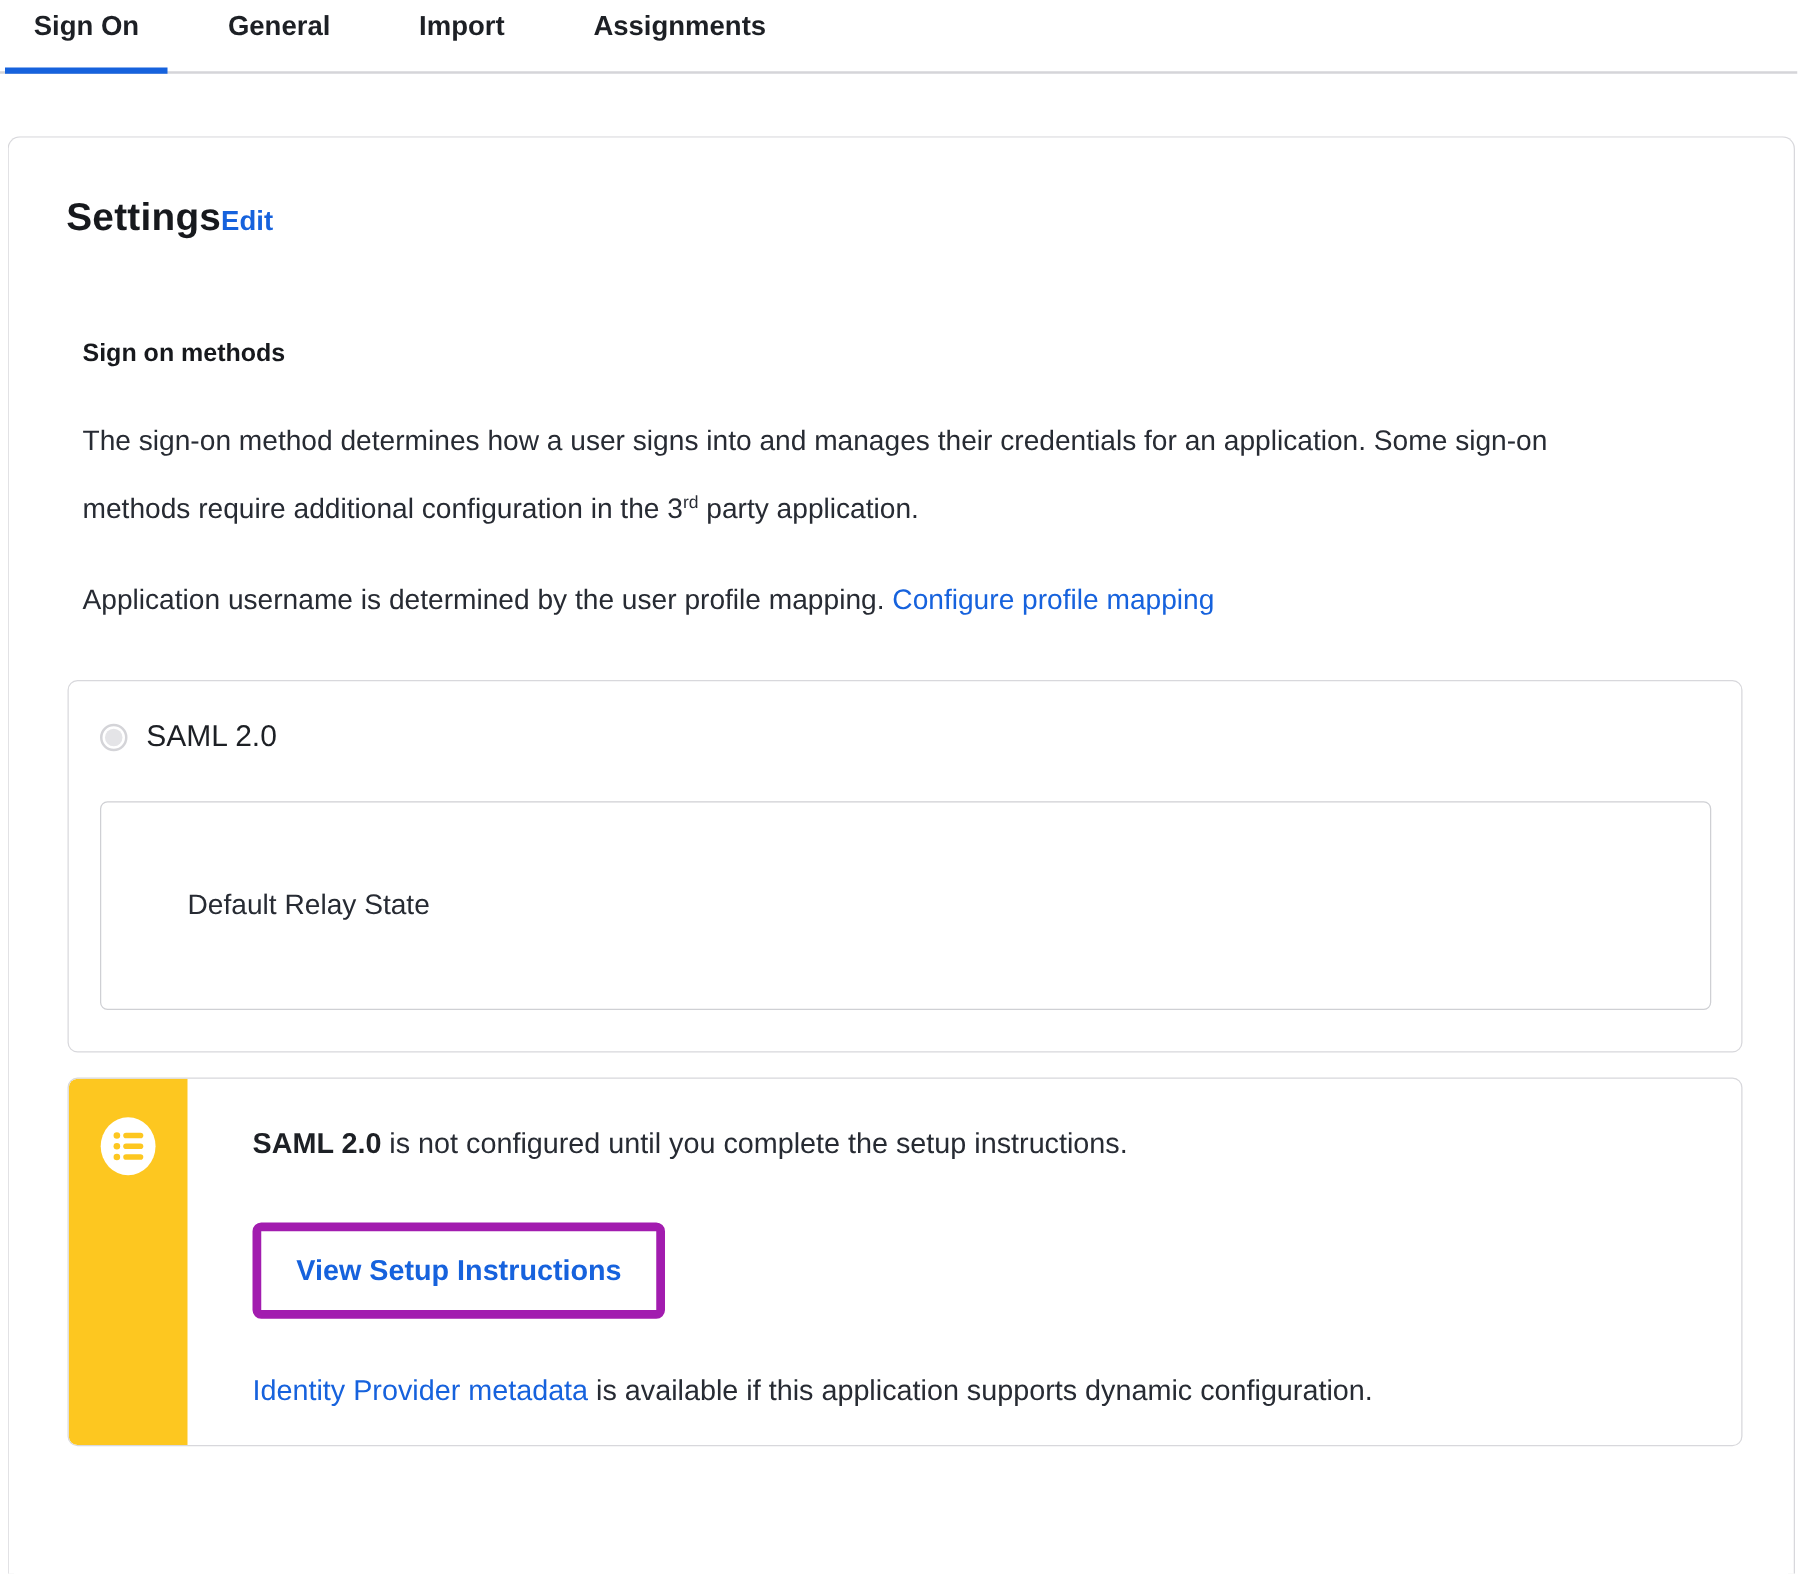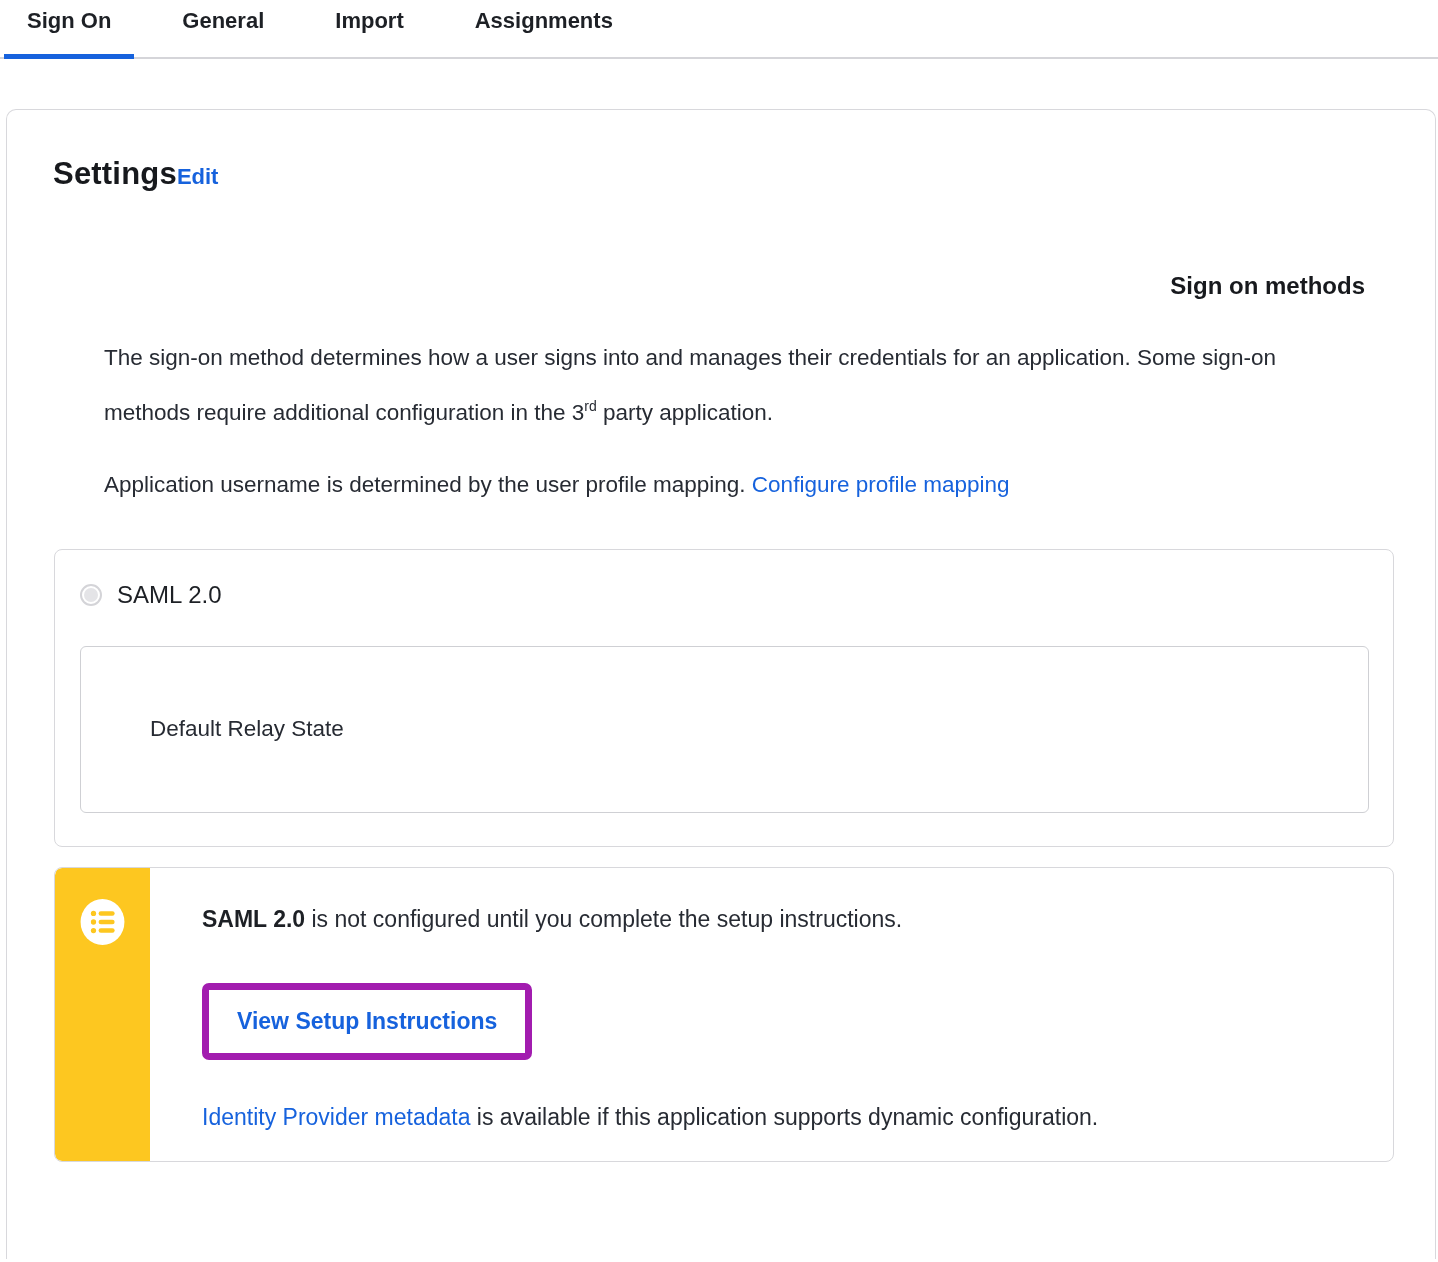--- a/index.html
+++ b/index.html
@@ -62,32 +62,30 @@
     font-weight: 700;
     color: #1662dd;
     text-decoration: none;
     cursor: pointer;
     margin-top: 8px;
   }
 
   .section { padding: 0 70px 0 59px; }
   .section-heading {
     margin-top: 80px;
-    font-size: 24px;
+    font-size: 20px;
     font-weight: 700;
     color: #17191d;
-    text-align: right;
   }
   .para {
     margin-top: 34px;
     font-size: 22.5px;
     line-height: 48px;
     color: #272b33;
     max-width: 1240px;
-    margin-left: 38px;
   }
   .para sup { font-size: 14px; }
   .para + .para { margin-top: 24px; }
   a.inline-link {
     color: #1662dd;
     text-decoration: none;
     cursor: pointer;
   }
 
   

